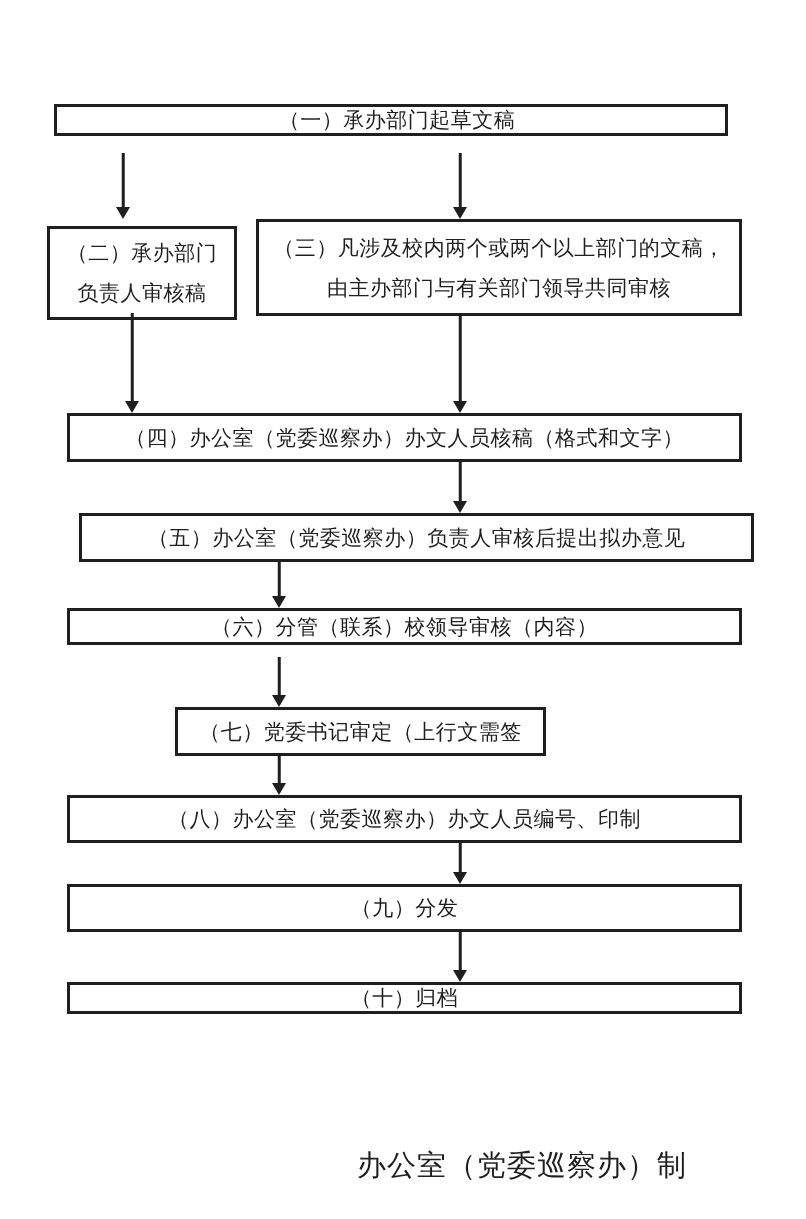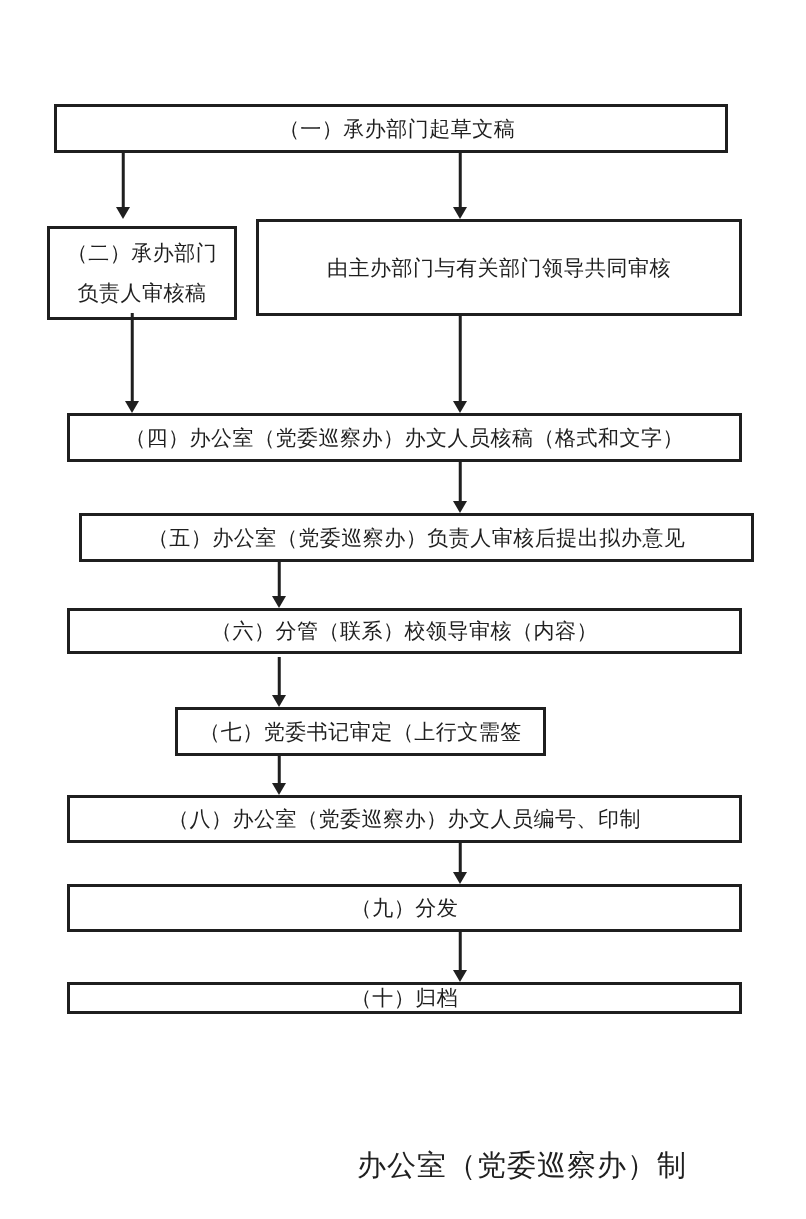--- a/index.html
+++ b/index.html
@@ -54,42 +54,43 @@
     font-size: 29px;
     letter-spacing: 1px;
     white-space: nowrap;
   }
 </style>
 </head>
 <body>
 
 <div class="page">
 
-  <div class="node single" style="left:54px; top:104px; width:674px; height:49px;padding-left:12px;">
+  <div class="node single" style="left:54px; top:104px; width:674px; height:32px;padding-left:12px;">
     <span class="line">（一）承办部门起草文稿</span>
   </div>
 
   <div class="node" style="left:47px; top:219px; width:190px; height:94px;margin-top:7px;">
     <span class="line">（二）承办部门</span>
     <span class="line">负责人审核稿</span>
   </div>
 
   <div class="node" style="left:256px; top:219px; width:486px; height:97px;">
+    <span class="line">（三）凡涉及校内两个或两个以上部门的文稿，</span>
     <span class="line">由主办部门与有关部门领导共同审核</span>
   </div>
 
   <div class="node single" style="left:67px; top:413px; width:675px; height:49px;">
     <span class="line">（四）办公室（党委巡察办）办文人员核稿（格式和文字）</span>
   </div>
 
   <div class="node single" style="left:67px; top:513px; width:675px; height:49px;margin-left:12px;">
     <span class="line">（五）办公室（党委巡察办）负责人审核后提出拟办意见</span>
   </div>
 
-  <div class="node single" style="left:67px; top:608px; width:675px; height:46px;">
+  <div class="node single" style="left:67px; top:608px; width:675px; height:37px;">
     <span class="line">（六）分管（联系）校领导审核（内容）</span>
   </div>
 
   <div class="node single" style="left:175px; top:707px; width:371px; height:49px;">
     <span class="line">（七）党委书记审定（上行文需签</span>
   </div>
 
   <div class="node single" style="left:67px; top:795px; width:675px; height:48px;">
     <span class="line">（八）办公室（党委巡察办）办文人员编号、印制</span>
   </div>

